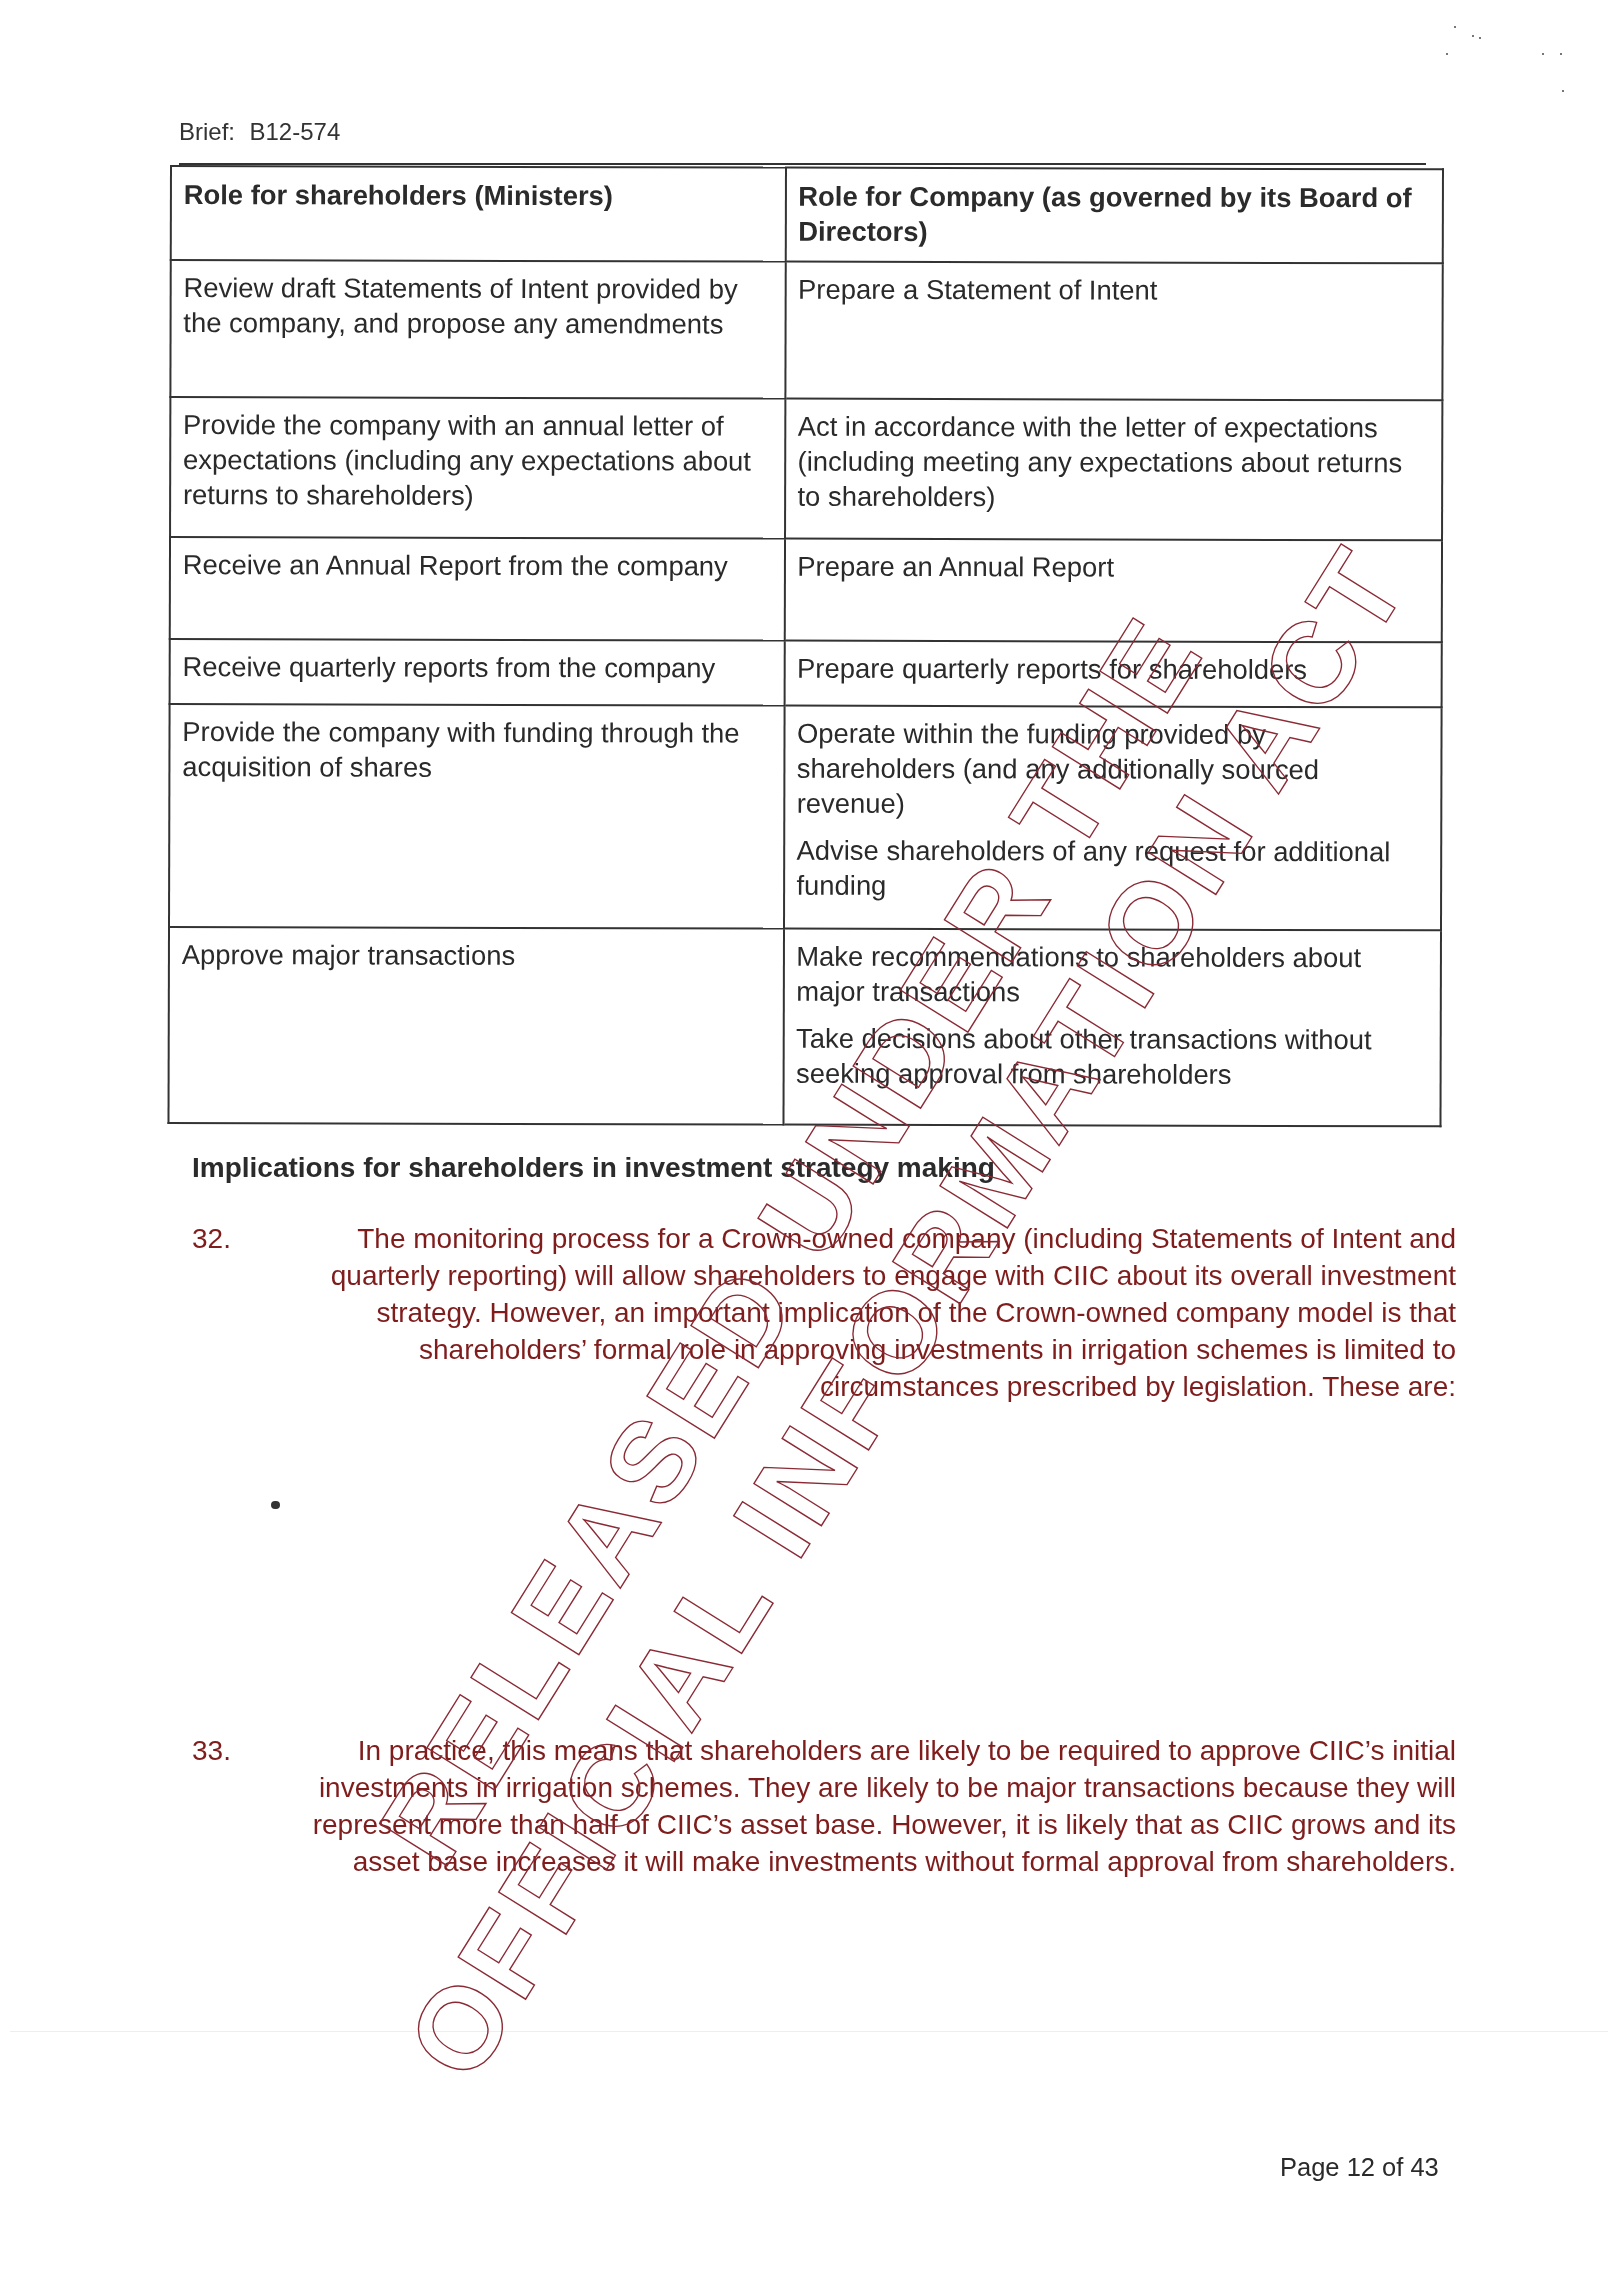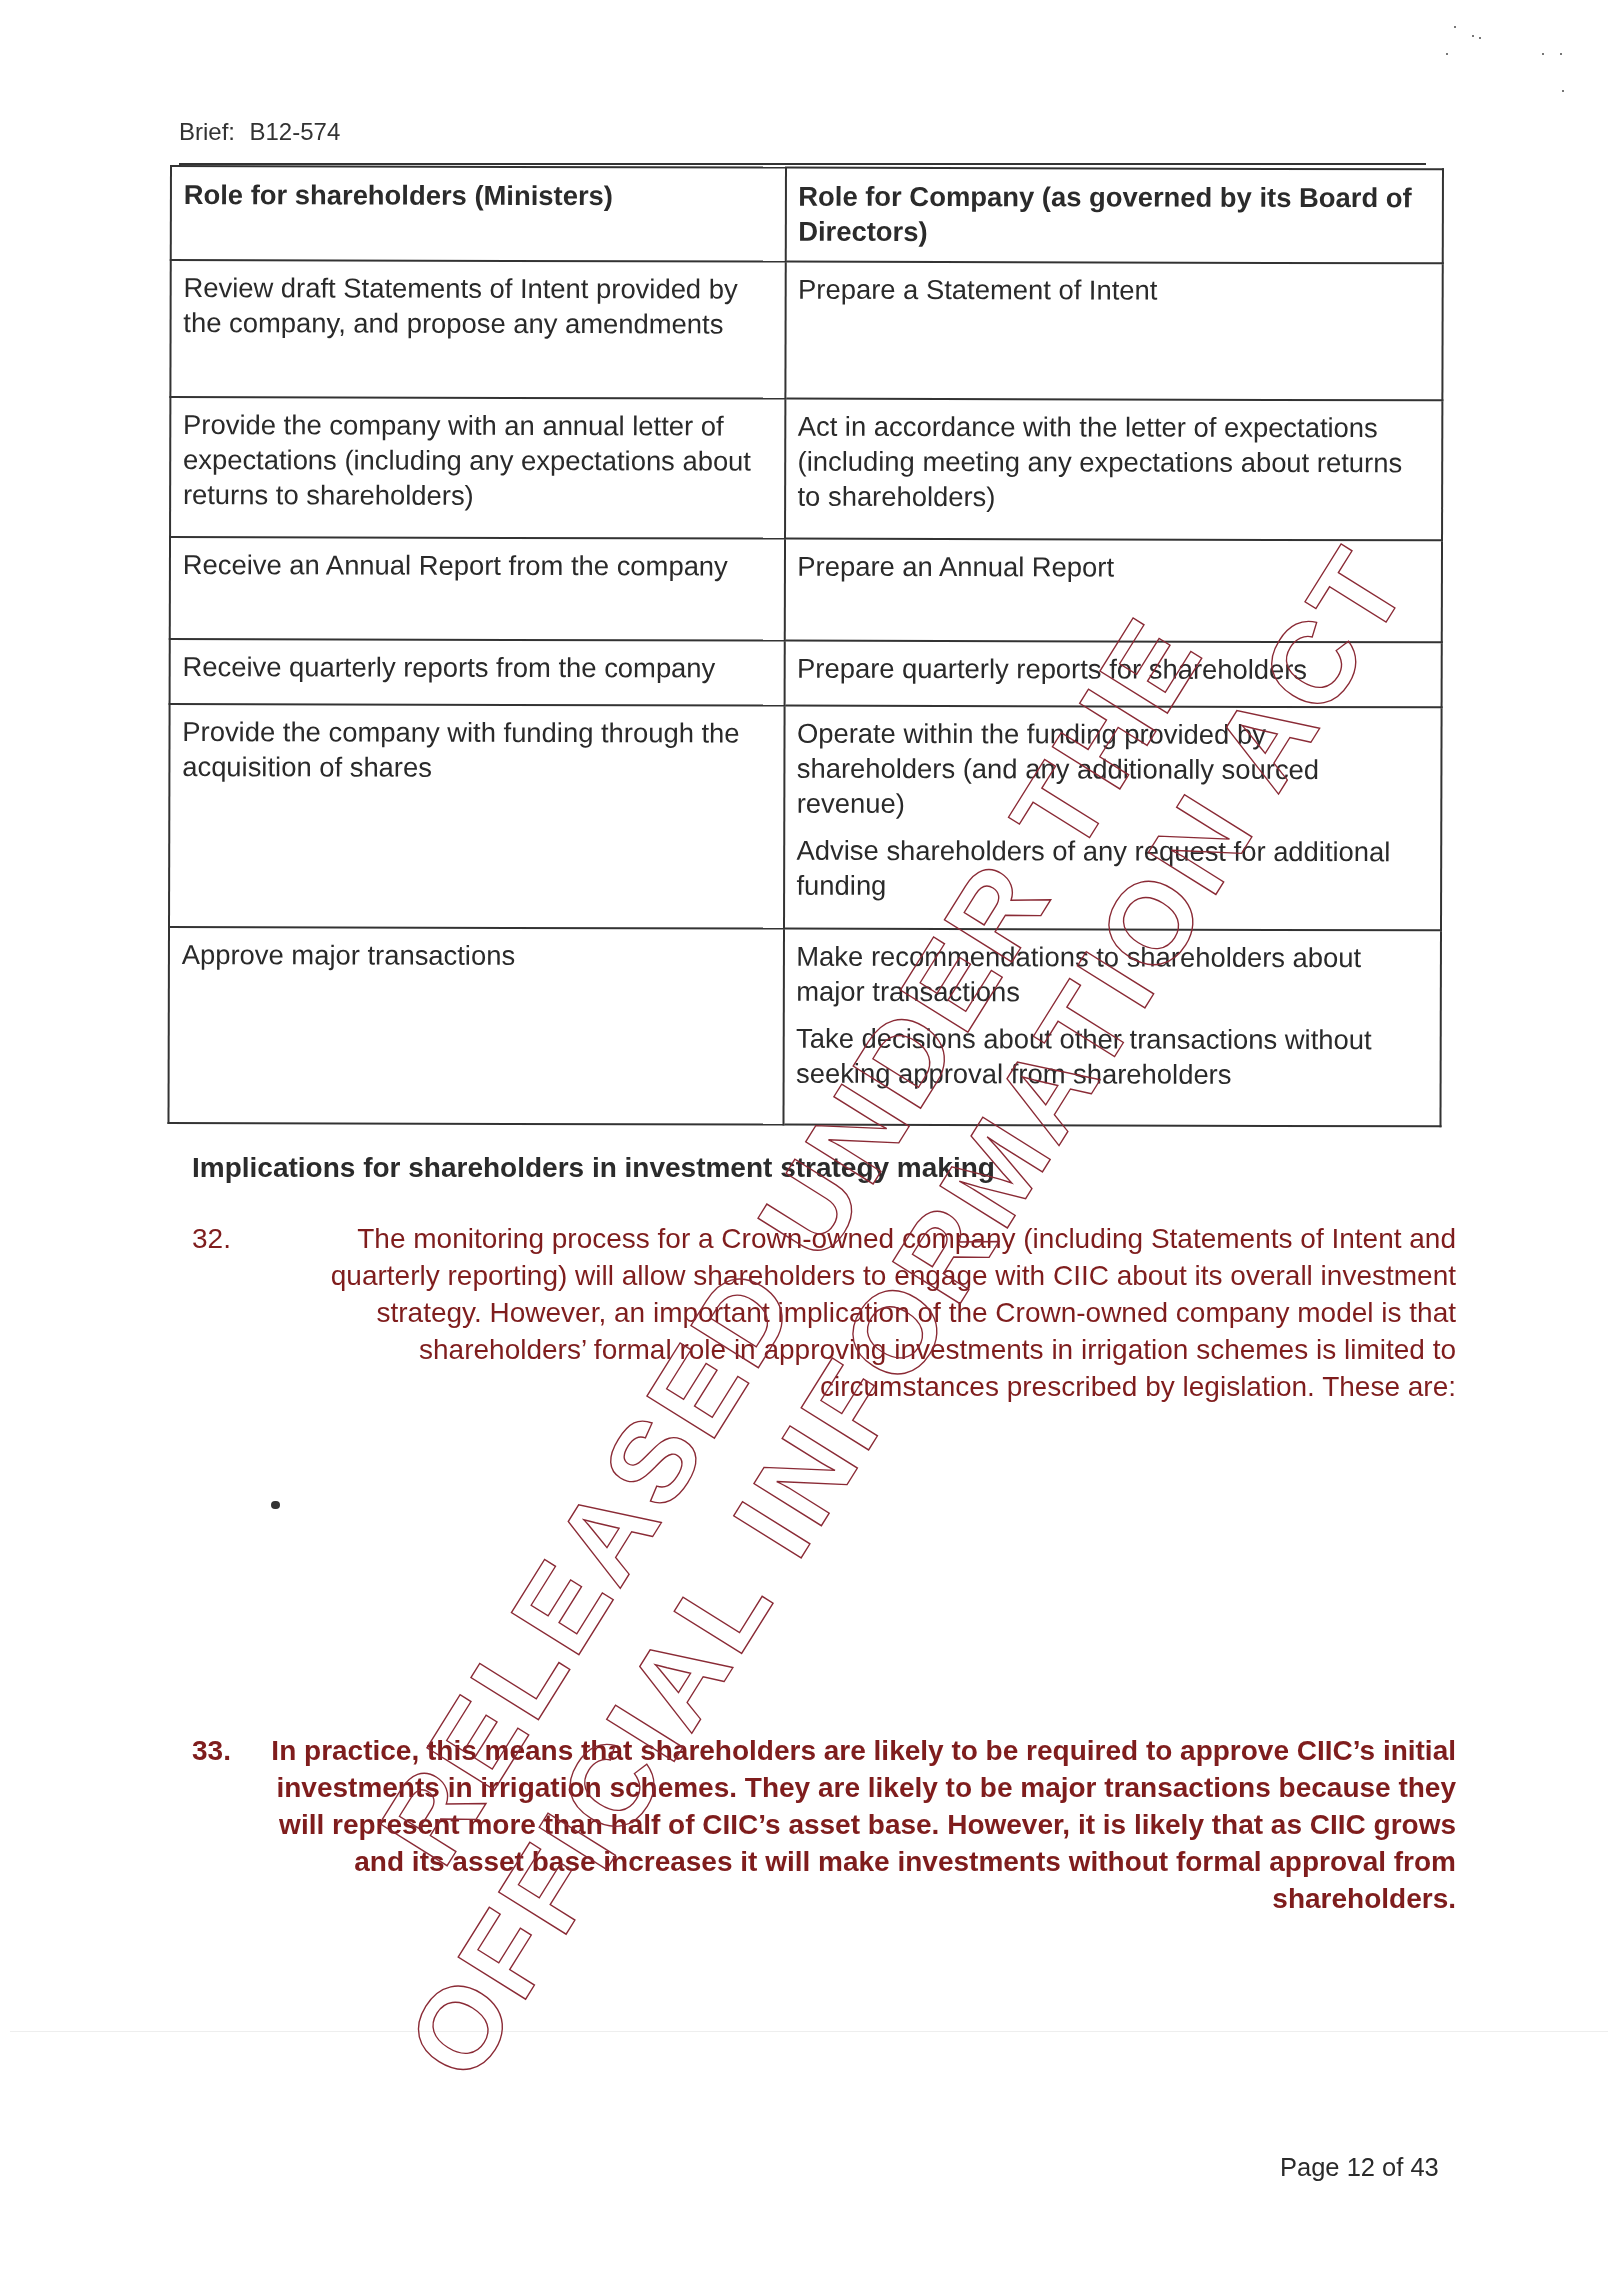--- a/index.html
+++ b/index.html
@@ -32,21 +32,21 @@
     position: absolute; left: 192px; top: 1152px;
     font-size: 28px; font-weight: bold; color: #2b2b2b;
   }
   .para {
     position: absolute; left: 192px; width: 1264px;
     font-size: 28px; line-height: 37px; color: #7f1d1d;
   }
   .para .num { position: absolute; left: 0; top: 0; }
   .para .body { margin-left: 58px; text-align: right; }
   .p32 { top: 1220px; }
-  .p33 { top: 1732px; font-weight: bold; }
+  .p33 { top: 1732px; }
   .bullets {
     position: absolute; left: 265px; top: 1485px; width: 1186px;
     font-size: 28px; line-height: 37px; list-style: none; margin: 0; padding: 0;
   }
   .bullets li { position: relative; padding-left: 57px; }
   .bullets li .dot {
     position: absolute; left: 5.9px; top: 15.7px; width: 8.8px; height: 8.8px;
     border-radius: 50%; background: #333;
   }
   .footer {

